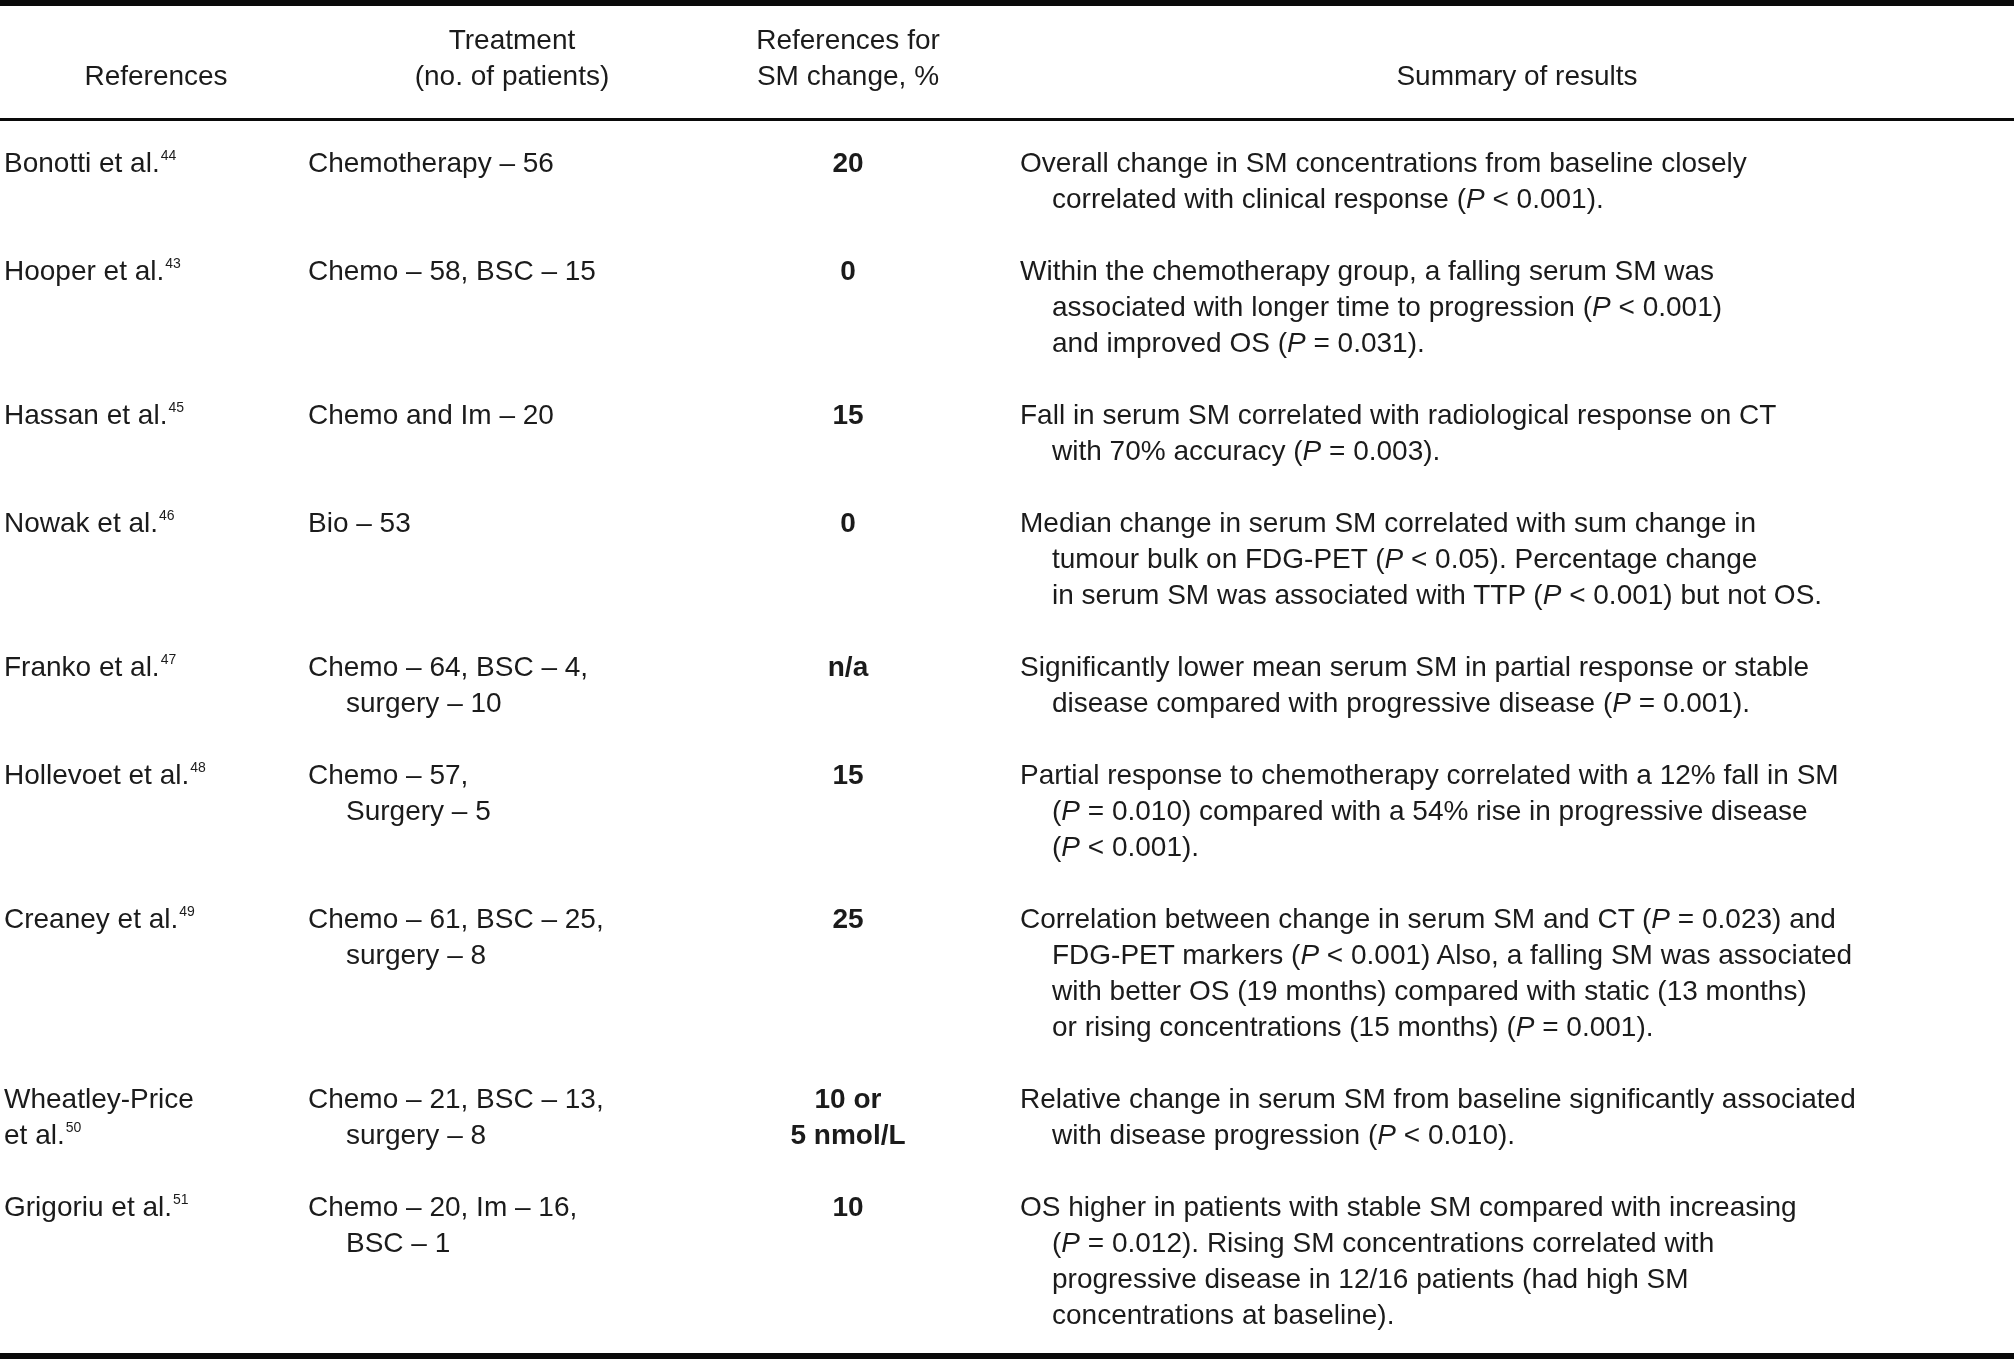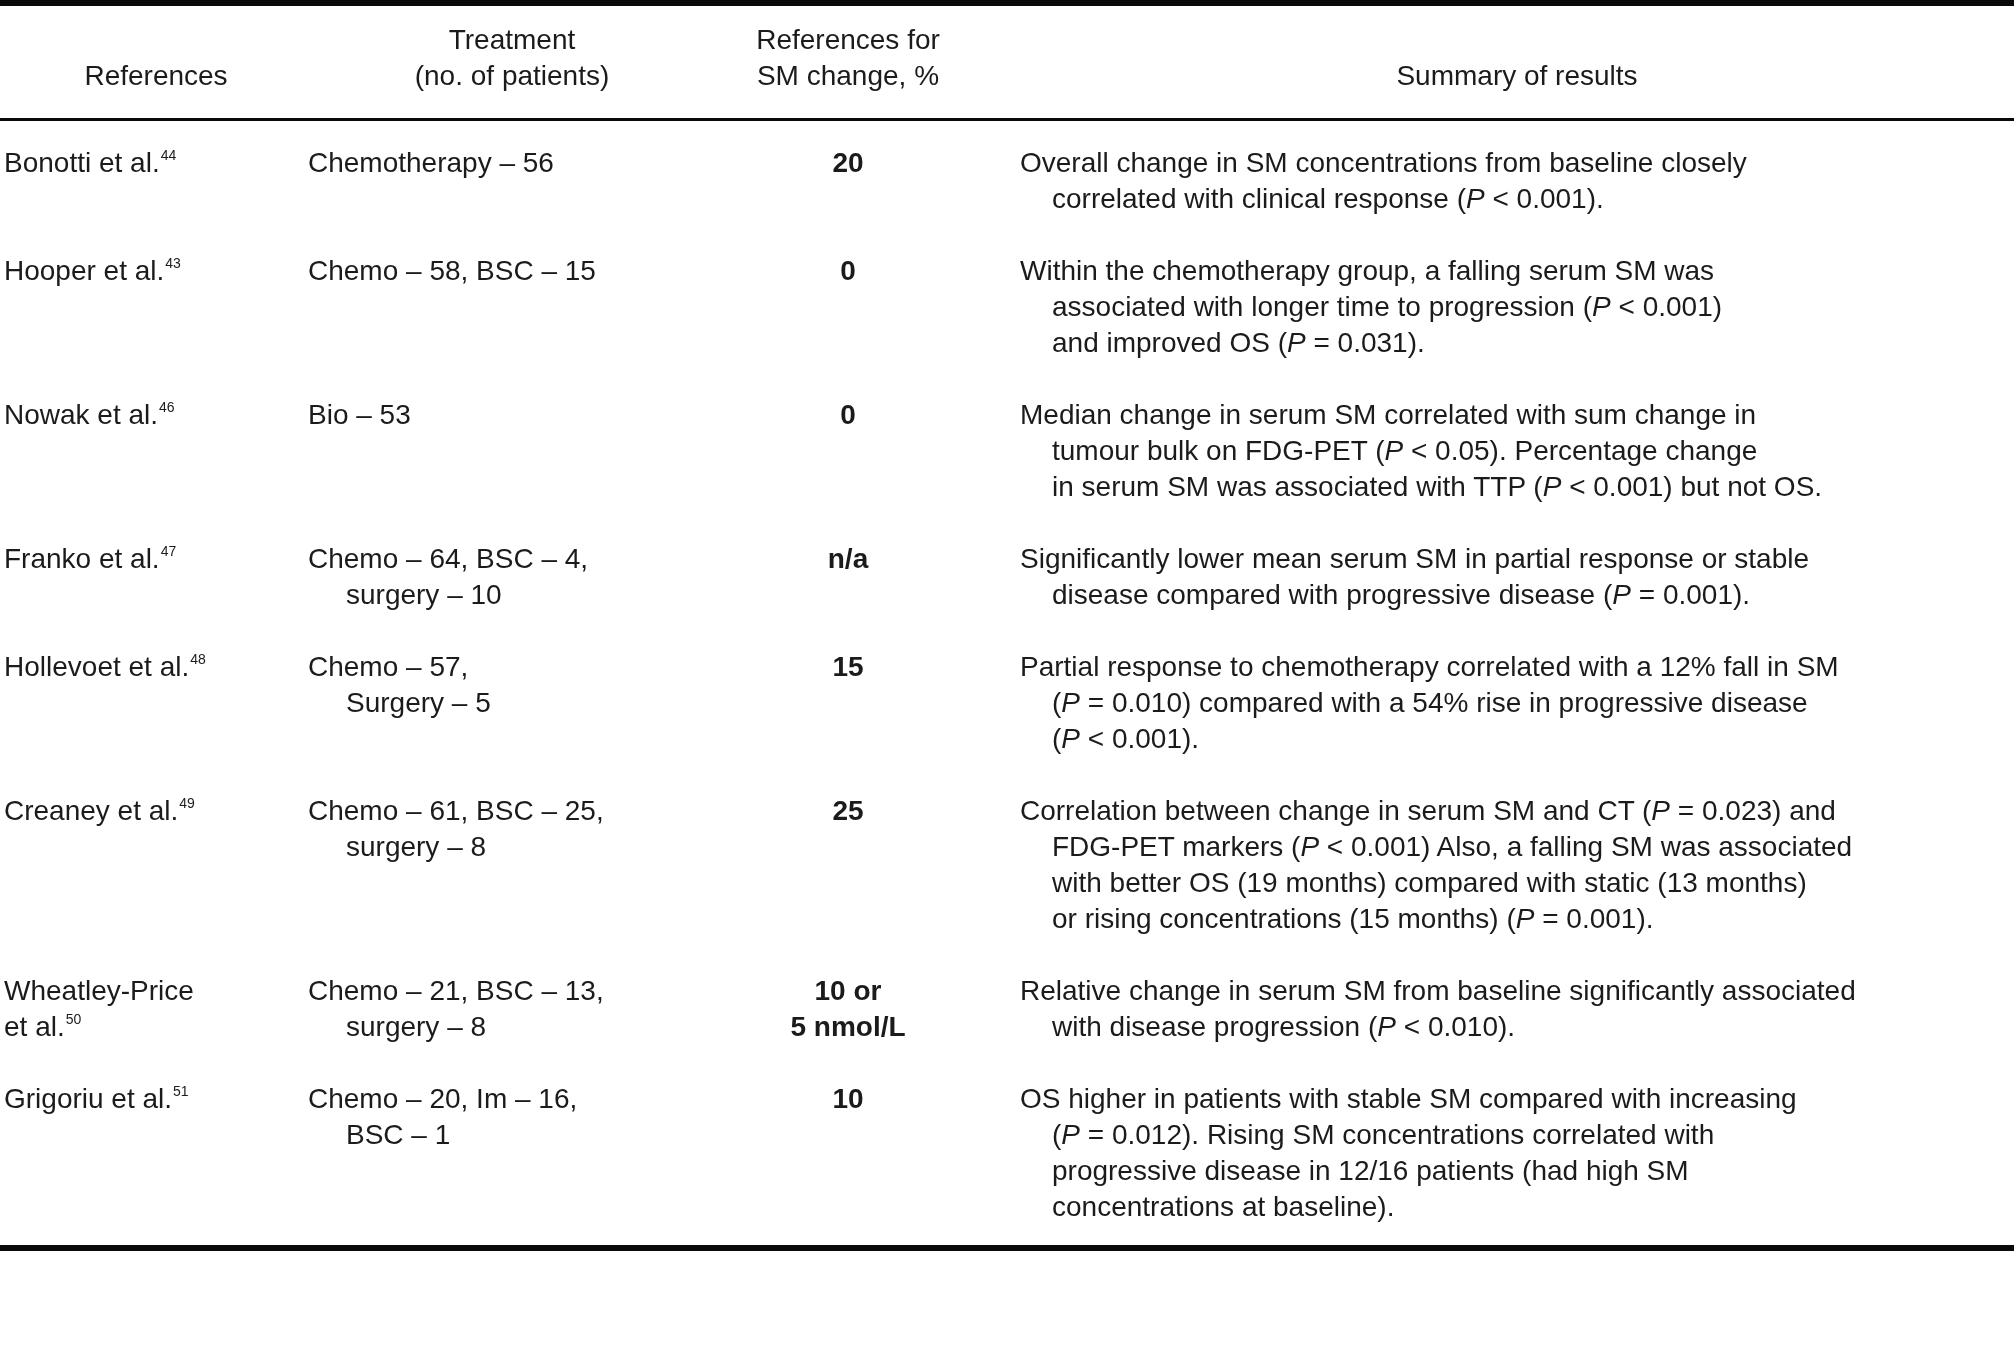--- a/index.html
+++ b/index.html
@@ -91,20 +91,35 @@
           <div class="line">0</div>
         </td>
     <td class="c-sum">
           <div class="line">Within the chemotherapy group, a falling serum SM was</div>
           <div class="line cont">associated with longer time to progression (<i>P</i> &lt; 0.001)</div>
           <div class="line cont">and improved OS (<i>P</i> = 0.031).</div>
         </td>
   </tr>
       <tr>
     <td class="c-ref">
+          <div class="line">Hassan et al.<sup>45</sup></div>
+        </td>
+    <td class="c-treat">
+          <div class="line">Chemo and Im – 20</div>
+        </td>
+    <td class="c-thresh">
+          <div class="line">15</div>
+        </td>
+    <td class="c-sum">
+          <div class="line">Fall in serum SM correlated with radiological response on CT</div>
+          <div class="line cont">with 70% accuracy (<i>P</i> = 0.003).</div>
+        </td>
+  </tr>
+      <tr>
+    <td class="c-ref">
           <div class="line">Nowak et al.<sup>46</sup></div>
         </td>
     <td class="c-treat">
           <div class="line">Bio – 53</div>
         </td>
     <td class="c-thresh">
           <div class="line">0</div>
         </td>
     <td class="c-sum">
           <div class="line">Median change in serum SM correlated with sum change in</div>

